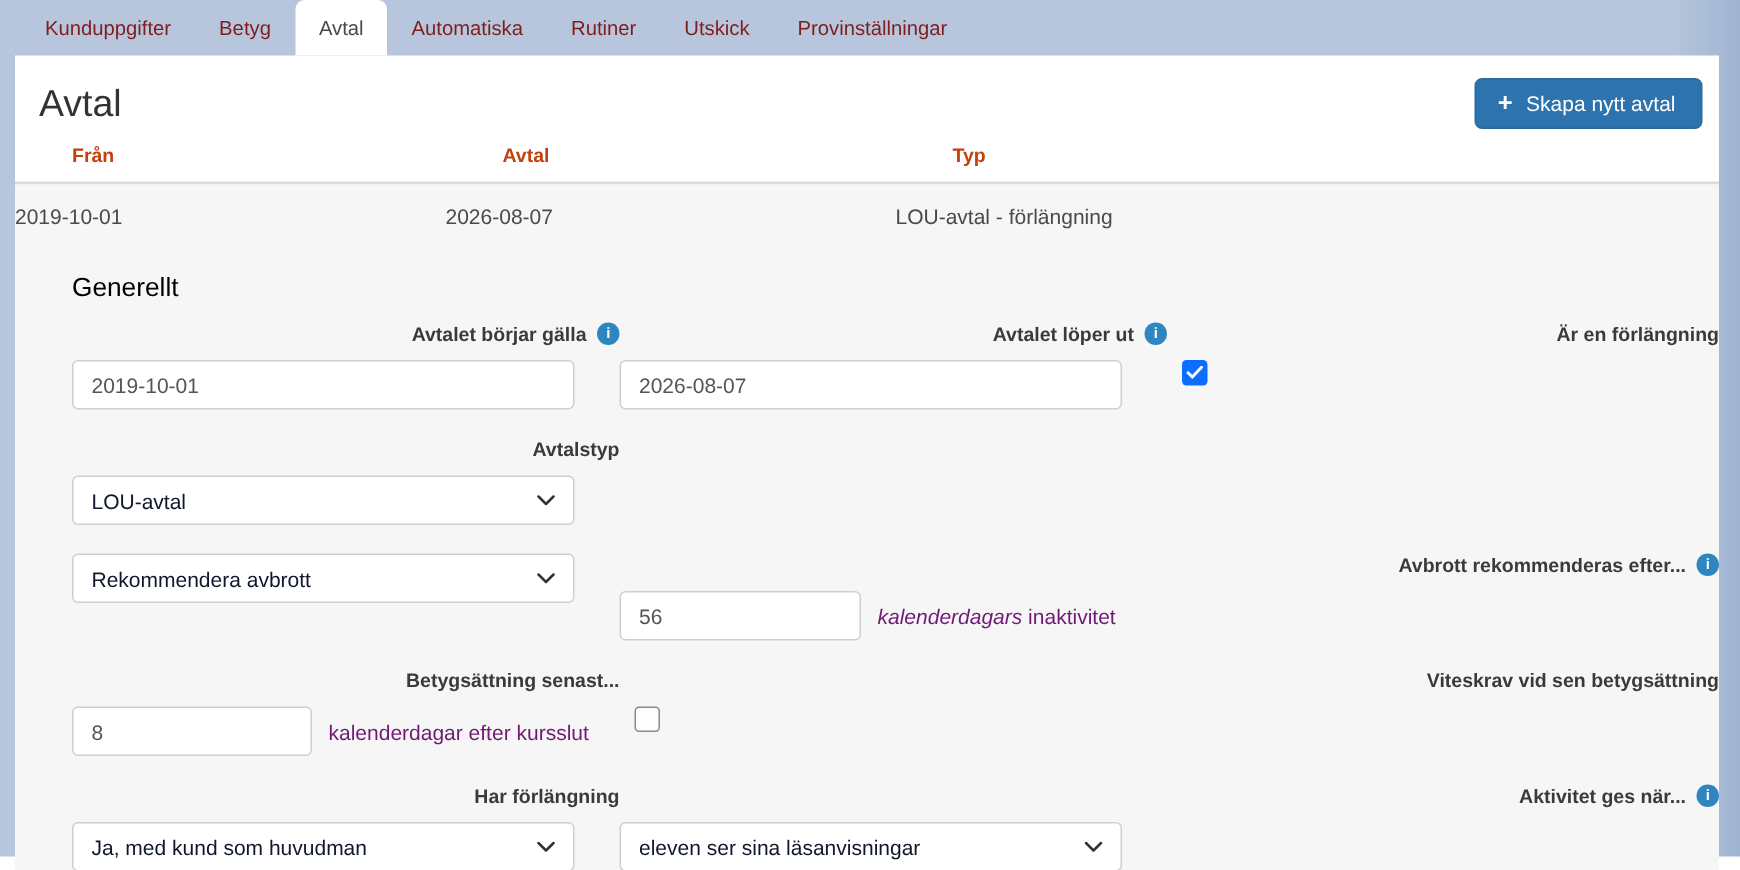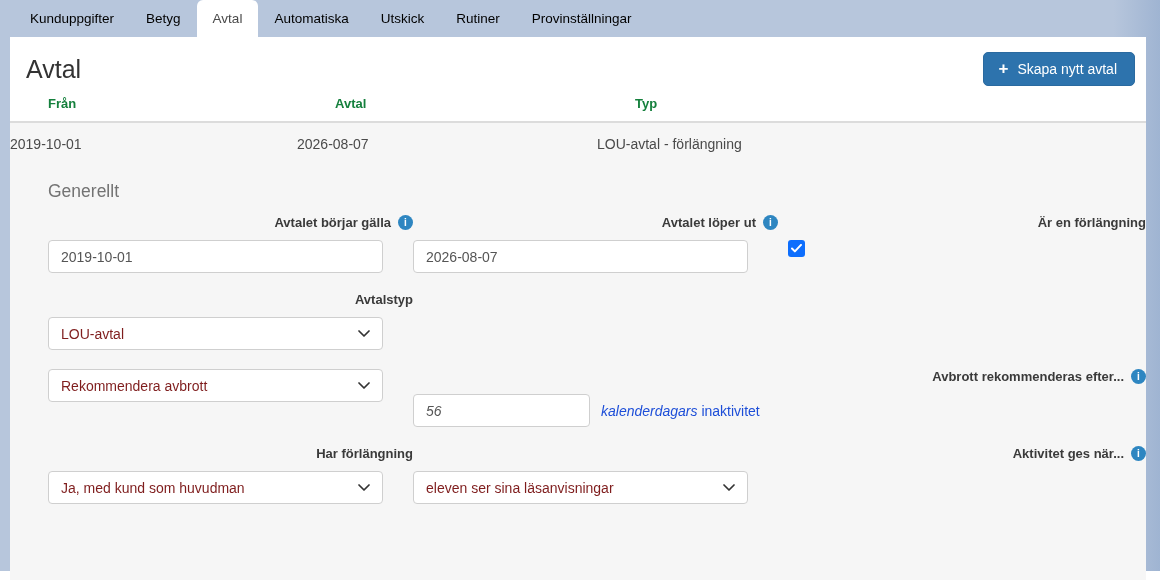--- a/index.html
+++ b/index.html
@@ -20,21 +20,21 @@
   .tabbar {
     height: 37px;
     display: flex;
     align-items: stretch;
     padding-left: 14px;
   }
   .tab {
     display: flex; align-items: center;
     padding: 0 16px;
     font-size: 13.5px;
-    color: #000000;
+    color: #7f1d1d;
     cursor: pointer;
     white-space: nowrap;
   }
   .tab.active {
     background: #ffffff;
     border-radius: 6px 6px 0 0;
     color: #4a4a4a;
   }
 
   
@@ -63,29 +63,29 @@
   }
   .plus { font-size: 17px; font-weight: 700; line-height: 1; }
 
   
   .cols {
     display: grid;
     grid-template-columns: 287px 300px 1fr;
     padding-left: 38px;
   }
   .thead { padding-top: 4px; padding-bottom: 10px; border-bottom: 2px solid #dcdcdc; }
-  .th { font-size: 13px; font-weight: 700; color: #15803d; }
+  .th { font-size: 13px; font-weight: 700; color: #c2410c; }
 
   .row-detail { background: #f6f6f6; flex: 1; }
   .trow { padding: 13px 0 12px 0; cursor: pointer; }
   .td { font-size: 14px; color: #4a4a4a; }
 
   
   .form { padding: 0 0 20px 38px; }
-  .section-title { font-size: 17.5px; font-weight: 400; color: #737373; margin: 17px 0 13px 0; }
+  .section-title { font-size: 17.5px; font-weight: 400; color: #000000; margin: 17px 0 13px 0; }
   .form-row {
     display: grid;
     grid-template-columns: 365px 365px 1fr;
     margin-bottom: 19px;
     align-items: start;
   }
   .field-label {
     display: flex; align-items: center; gap: 7px;
     font-size: 13px; font-weight: 700; color: #3a3a3a;
     margin-bottom: 10px;
@@ -103,33 +103,33 @@
   .text-input {
     width: 335px; height: 33px;
     border: 1px solid #cfcfcf;
     border-radius: 4px;
     background: #fff;
     padding: 0 12px;
     font-size: 14px;
     color: #555;
     font-family: inherit;
   }
-  .text-input.small { width: 177px; font-style: italic; }
+  .text-input.small { width: 161px; }
   .text-input.tiny { width: 160px; }
   .inline-group { display: flex; align-items: center; gap: 11px; }
-  .suffix { font-size: 14px; color: #1d4ed8; }
+  .suffix { font-size: 14px; color: #701a75; }
   .suffix .it { font-style: italic; }
   .selectbox {
     width: 335px; height: 33px;
     border: 1px solid #cfcfcf;
     border-radius: 4px;
     background: #fff;
     padding: 0 12px;
     font-size: 14px;
-    color: #7f1d1d;
+    color: #0f172a;
     display: flex; align-items: center; justify-content: space-between;
     cursor: pointer;
   }
   .chev { width: 12px; height: 8px; flex: none; }
   .checkbox {
     width: 17px; height: 17px;
     border-radius: 3px;
     margin: 8px 0 0 10px;
     cursor: pointer;
   }
@@ -145,22 +145,22 @@
 
 <div class="chrome-bg"></div>
 
 <div class="page">
 
   <div class="tabbar">
     <div class="tab">Kunduppgifter</div>
     <div class="tab">Betyg</div>
     <div class="tab active">Avtal</div>
     <div class="tab">Automatiska</div>
+    <div class="tab">Rutiner</div>
     <div class="tab">Utskick</div>
-    <div class="tab">Rutiner</div>
     <div class="tab">Provinställningar</div>
   </div>
 
   <div class="content">
 
     <div class="content-header">
       <div class="page-title">Avtal</div>
       <button class="create-btn">
         <span class="plus">+</span>
         <span>Skapa nytt avtal</span>
@@ -239,20 +239,37 @@
               <span>Avbrott rekommenderas efter...</span>
               <span class="info-icon">i</span>
             </div>
             <div class="inline-group">
               <input class="text-input small" type="text" value="56" style="">
               <span class="suffix"><span class="it">kalenderdagars</span><span> inaktivitet</span></span>
             </div>
           </div>
         </div>
 
+        <div class="form-row">
+          <div>
+            <div class="field-label">
+              <span>Betygsättning senast...</span>
+            </div>
+            <div class="inline-group">
+              <input class="text-input tiny" type="text" value="8" style="">
+              <span class="suffix">kalenderdagar efter kursslut</span>
+            </div>
+          </div>
+          <div style="grid-column: 2 / 4;">
+            <div class="field-label">
+              <span>Viteskrav vid sen betygsättning</span>
+            </div>
+            <div class="checkbox unchecked"></div>
+          </div>
+        </div>
 
         <div class="form-row">
           <div>
             <div class="field-label">
               <span>Har förlängning</span>
             </div>
             <div class="selectbox">
               <span>Ja, med kund som huvudman</span>
               <svg class="chev" viewBox="0 0 12 8">
                 <path d="M1 1l5 5 5-5" stroke="#333" stroke-width="1.7" fill="none" stroke-linecap="round" stroke-linejoin="round"></path>

